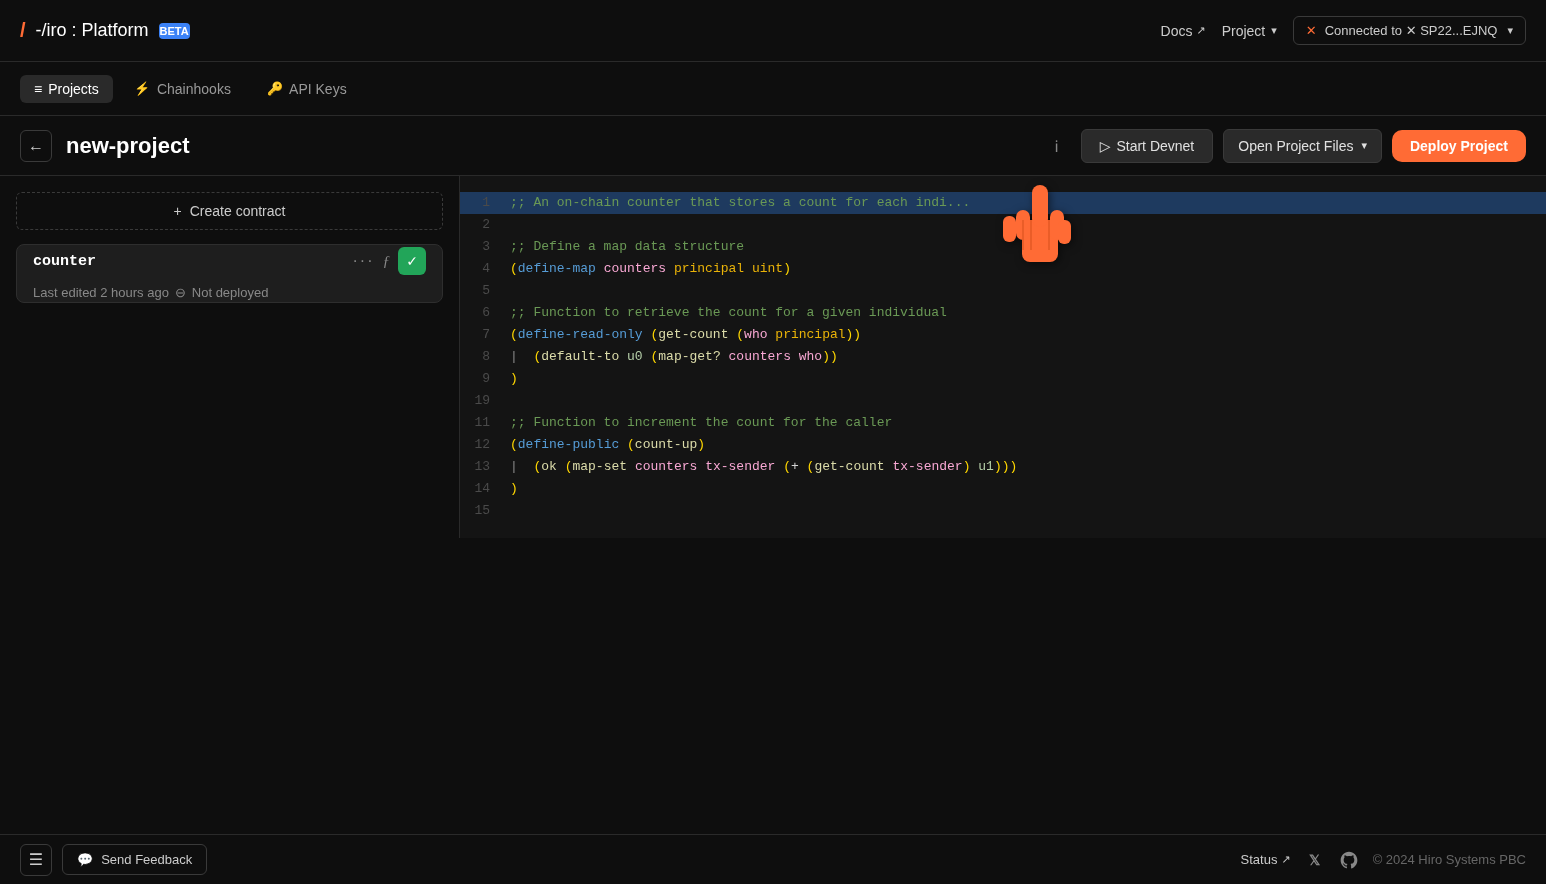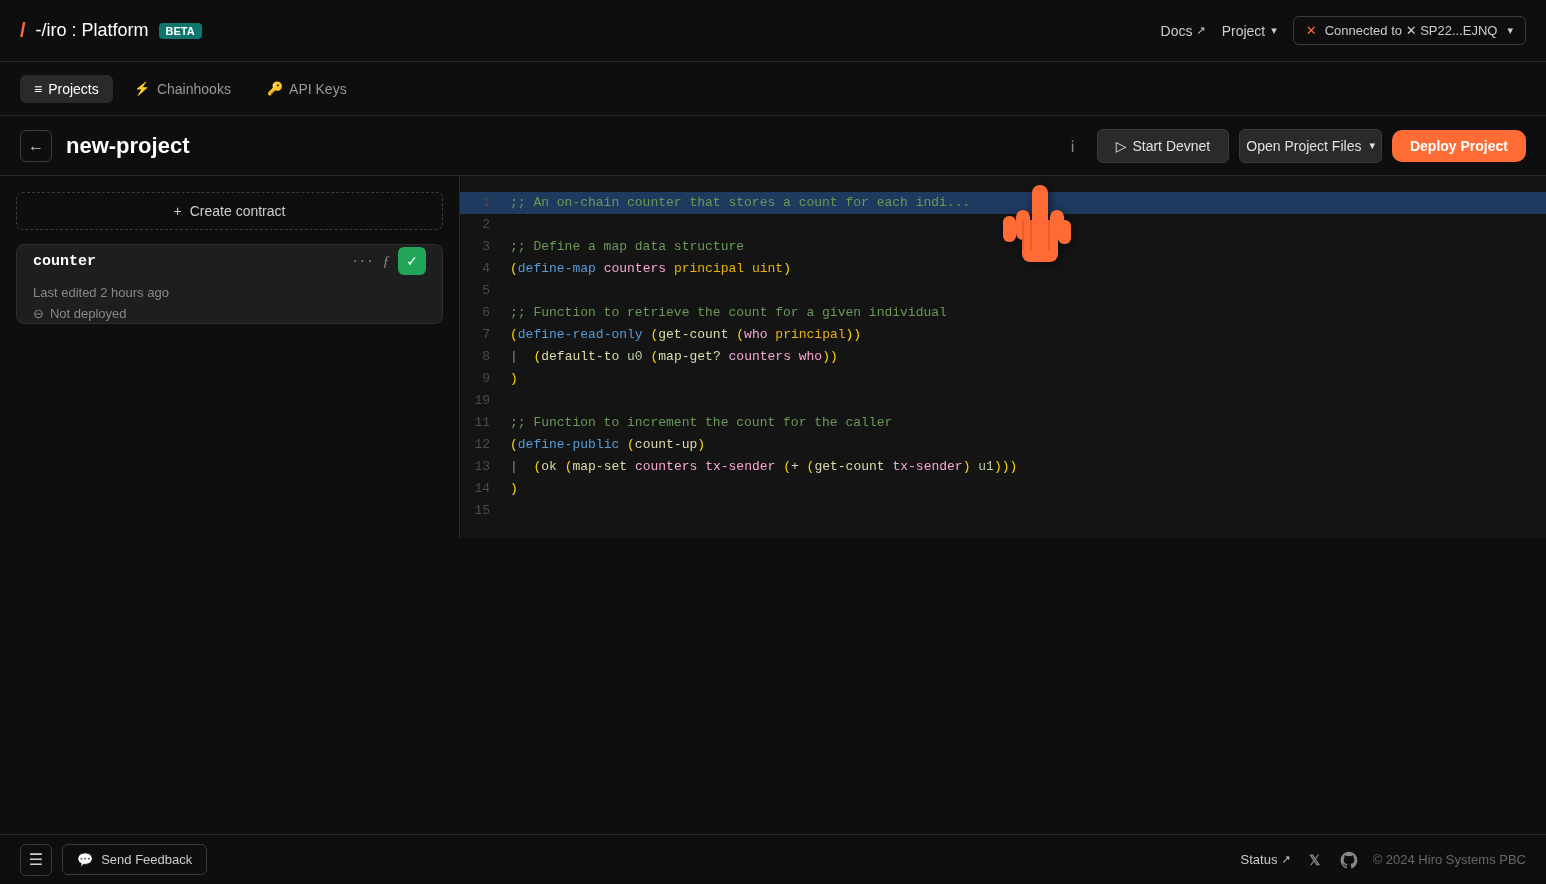--- a/index.html
+++ b/index.html
@@ -25,25 +25,25 @@
     }
     .logo {
       display: flex;
       align-items: center;
       gap: 10px;
       font-size: 18px;
       font-weight: 500;
       color: #fff;
     }
     .beta-badge {
-      background: #0f766e;
+      background: #3b82f6;
       color: #fff;
       font-size: 11px;
       font-weight: 700;
-      padding: 2px 7px;
+      padding: 2px 1px;
       border-radius: 4px;
       text-transform: uppercase;
     }
     .nav-right {
       display: flex;
       align-items: center;
       gap: 16px;
       margin-left: 18px;
     }
     .nav-link {
@@ -146,21 +146,21 @@
       border: 1px solid #3a3a3a;
       border-radius: 6px;
       color: #e0e0e0;
       font-size: 14px;
       cursor: pointer;
     }
     .open-project-btn {
       display: flex;
       align-items: center;
       gap: 6px;
-      padding: 8px 6px;
+      padding: 8px 14px;
       background: #2a2a2a;
       border: 1px solid #3a3a3a;
       border-radius: 6px;
       color: #e0e0e0;
       font-size: 14px;
       cursor: pointer;
     }
     .deploy-btn {
       padding: 8px 18px;
       background: #ff6b35;
@@ -246,21 +246,20 @@
       border-radius: 6px;
       display: flex;
       align-items: center;
       justify-content: center;
       cursor: pointer;
       color: #fff;
       font-size: 14px;
     }
     .contract-meta {
       display: flex;
-      flex-direction: column;
       gap: 6px;
     }
     .contract-edited {
       font-size: 13px;
       color: #888;
     }
     .contract-status {
       display: flex;
       align-items: center;
       gap: 6px;

